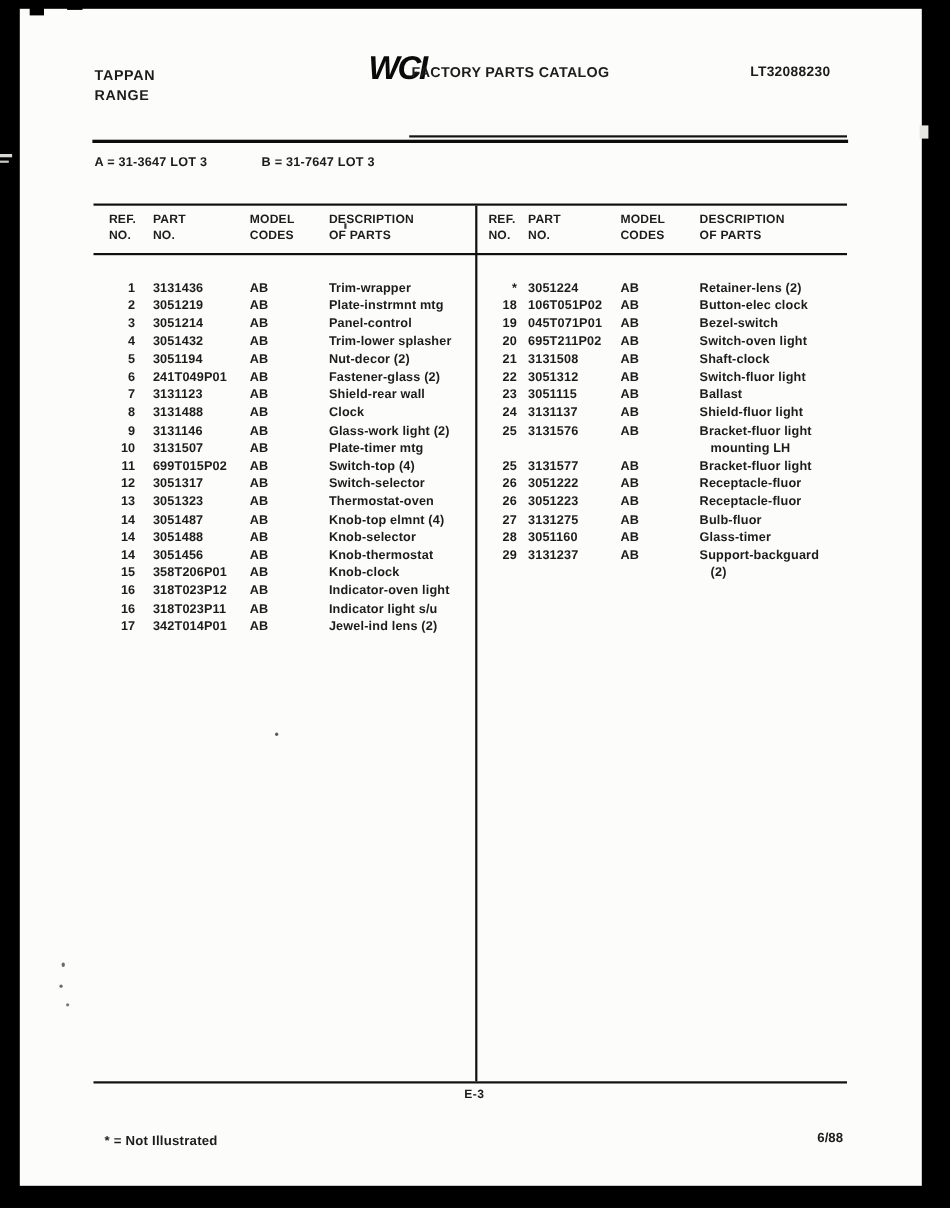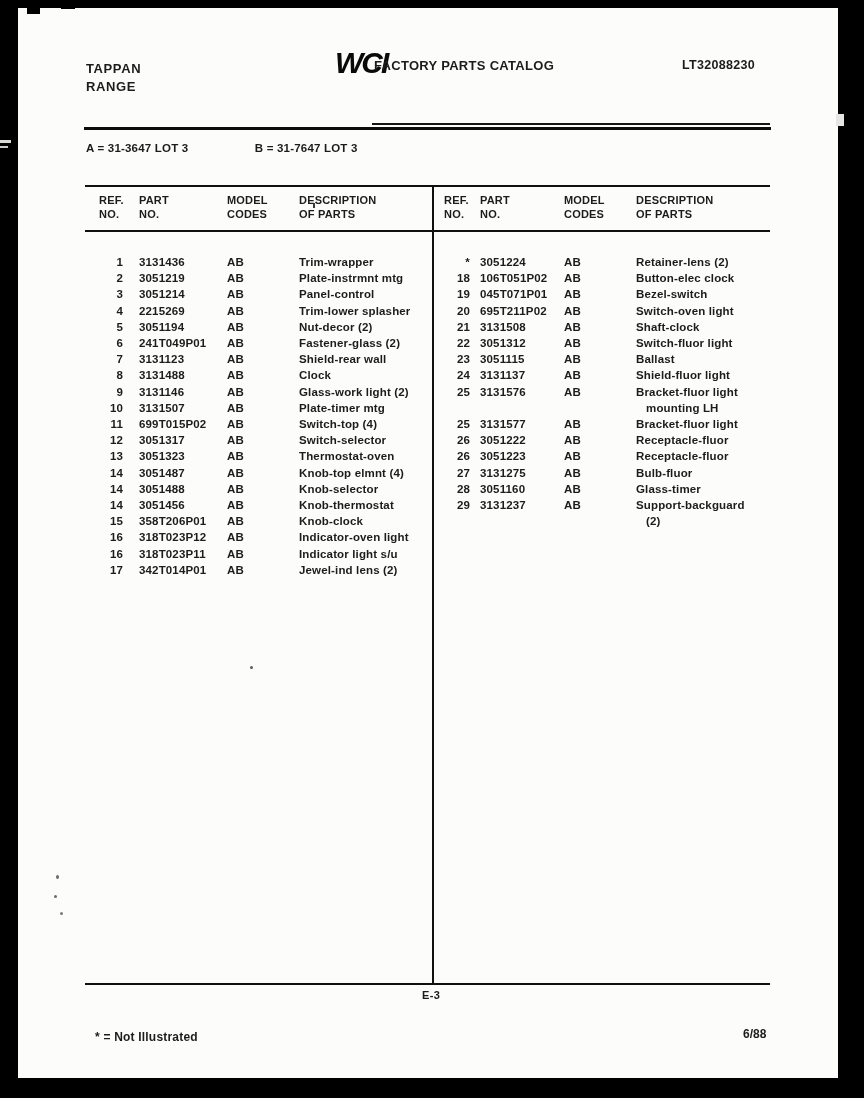--- a/index.html
+++ b/index.html
@@ -16,21 +16,21 @@
   .brand { position:absolute; left:68px; top:52px; font-size:13px; font-weight:700; letter-spacing:.6px; line-height:18px; }
   .wci-logo {
     position:absolute; left:289px; top:38px; font-size:30px; font-weight:700;
     font-style:italic; letter-spacing:-2px; color:#0a0a0a;margin-left:28px;
   }
   .catalog-title { position:absolute; left:356px; top:50px; font-size:13px; font-weight:700; letter-spacing:.3px; }
   .doc-number { position:absolute; left:664px; top:50px; font-size:12.5px; font-weight:700; letter-spacing:.3px; }
   .rule-main { position:absolute; left:66px; top:119px; width:687px; height:3px; background:#0c0c0c; }
   .rule-upper { position:absolute; left:354px; top:115px; width:398px; height:2px; background:#151515; }
   .model-key { position:absolute; left:68px; top:134px; font-size:11.5px; font-weight:700; letter-spacing:.2px; }
-  .model-key .key-b { margin-left:63px; }
+  .model-key .key-b { margin-left:46px; }
   
   .parts-table {
     position:absolute; left:67px; top:177px; width:685px; height:800px;
     border-top:2px solid #101010; border-bottom:2px solid #101010;
   }
   .divider { position:absolute; left:347px; top:0; bottom:0; width:2px; background:#101010; }
   .thead { display:flex; height:45px; border-bottom:2px solid #101010; padding-top:6px; }
   .lhalf { width:347px; padding-left:14px; }
   .rhalf { width:338px; padding-left:12px; }
   .grid4l { display:grid; grid-template-columns:40px 88px 72px 1fr; }
@@ -123,21 +123,21 @@
               <span class="c c-desc">Plate-instrmnt mtg</span>
             </div>
             <div class="prow grid4l">
               <span class="c c-ref">3</span>
               <span class="c c-part">3051214</span>
               <span class="c c-model">AB</span>
               <span class="c c-desc">Panel-control</span>
             </div>
             <div class="prow grid4l">
               <span class="c c-ref">4</span>
-              <span class="c c-part">2215269</span>
+              <span class="c c-part">3051432</span>
               <span class="c c-model">AB</span>
               <span class="c c-desc">Trim-lower splasher</span>
             </div>
             <div class="prow grid4l">
               <span class="c c-ref">5</span>
               <span class="c c-part">3051194</span>
               <span class="c c-model">AB</span>
               <span class="c c-desc">Nut-decor (2)</span>
             </div>
             <div class="prow grid4l">

